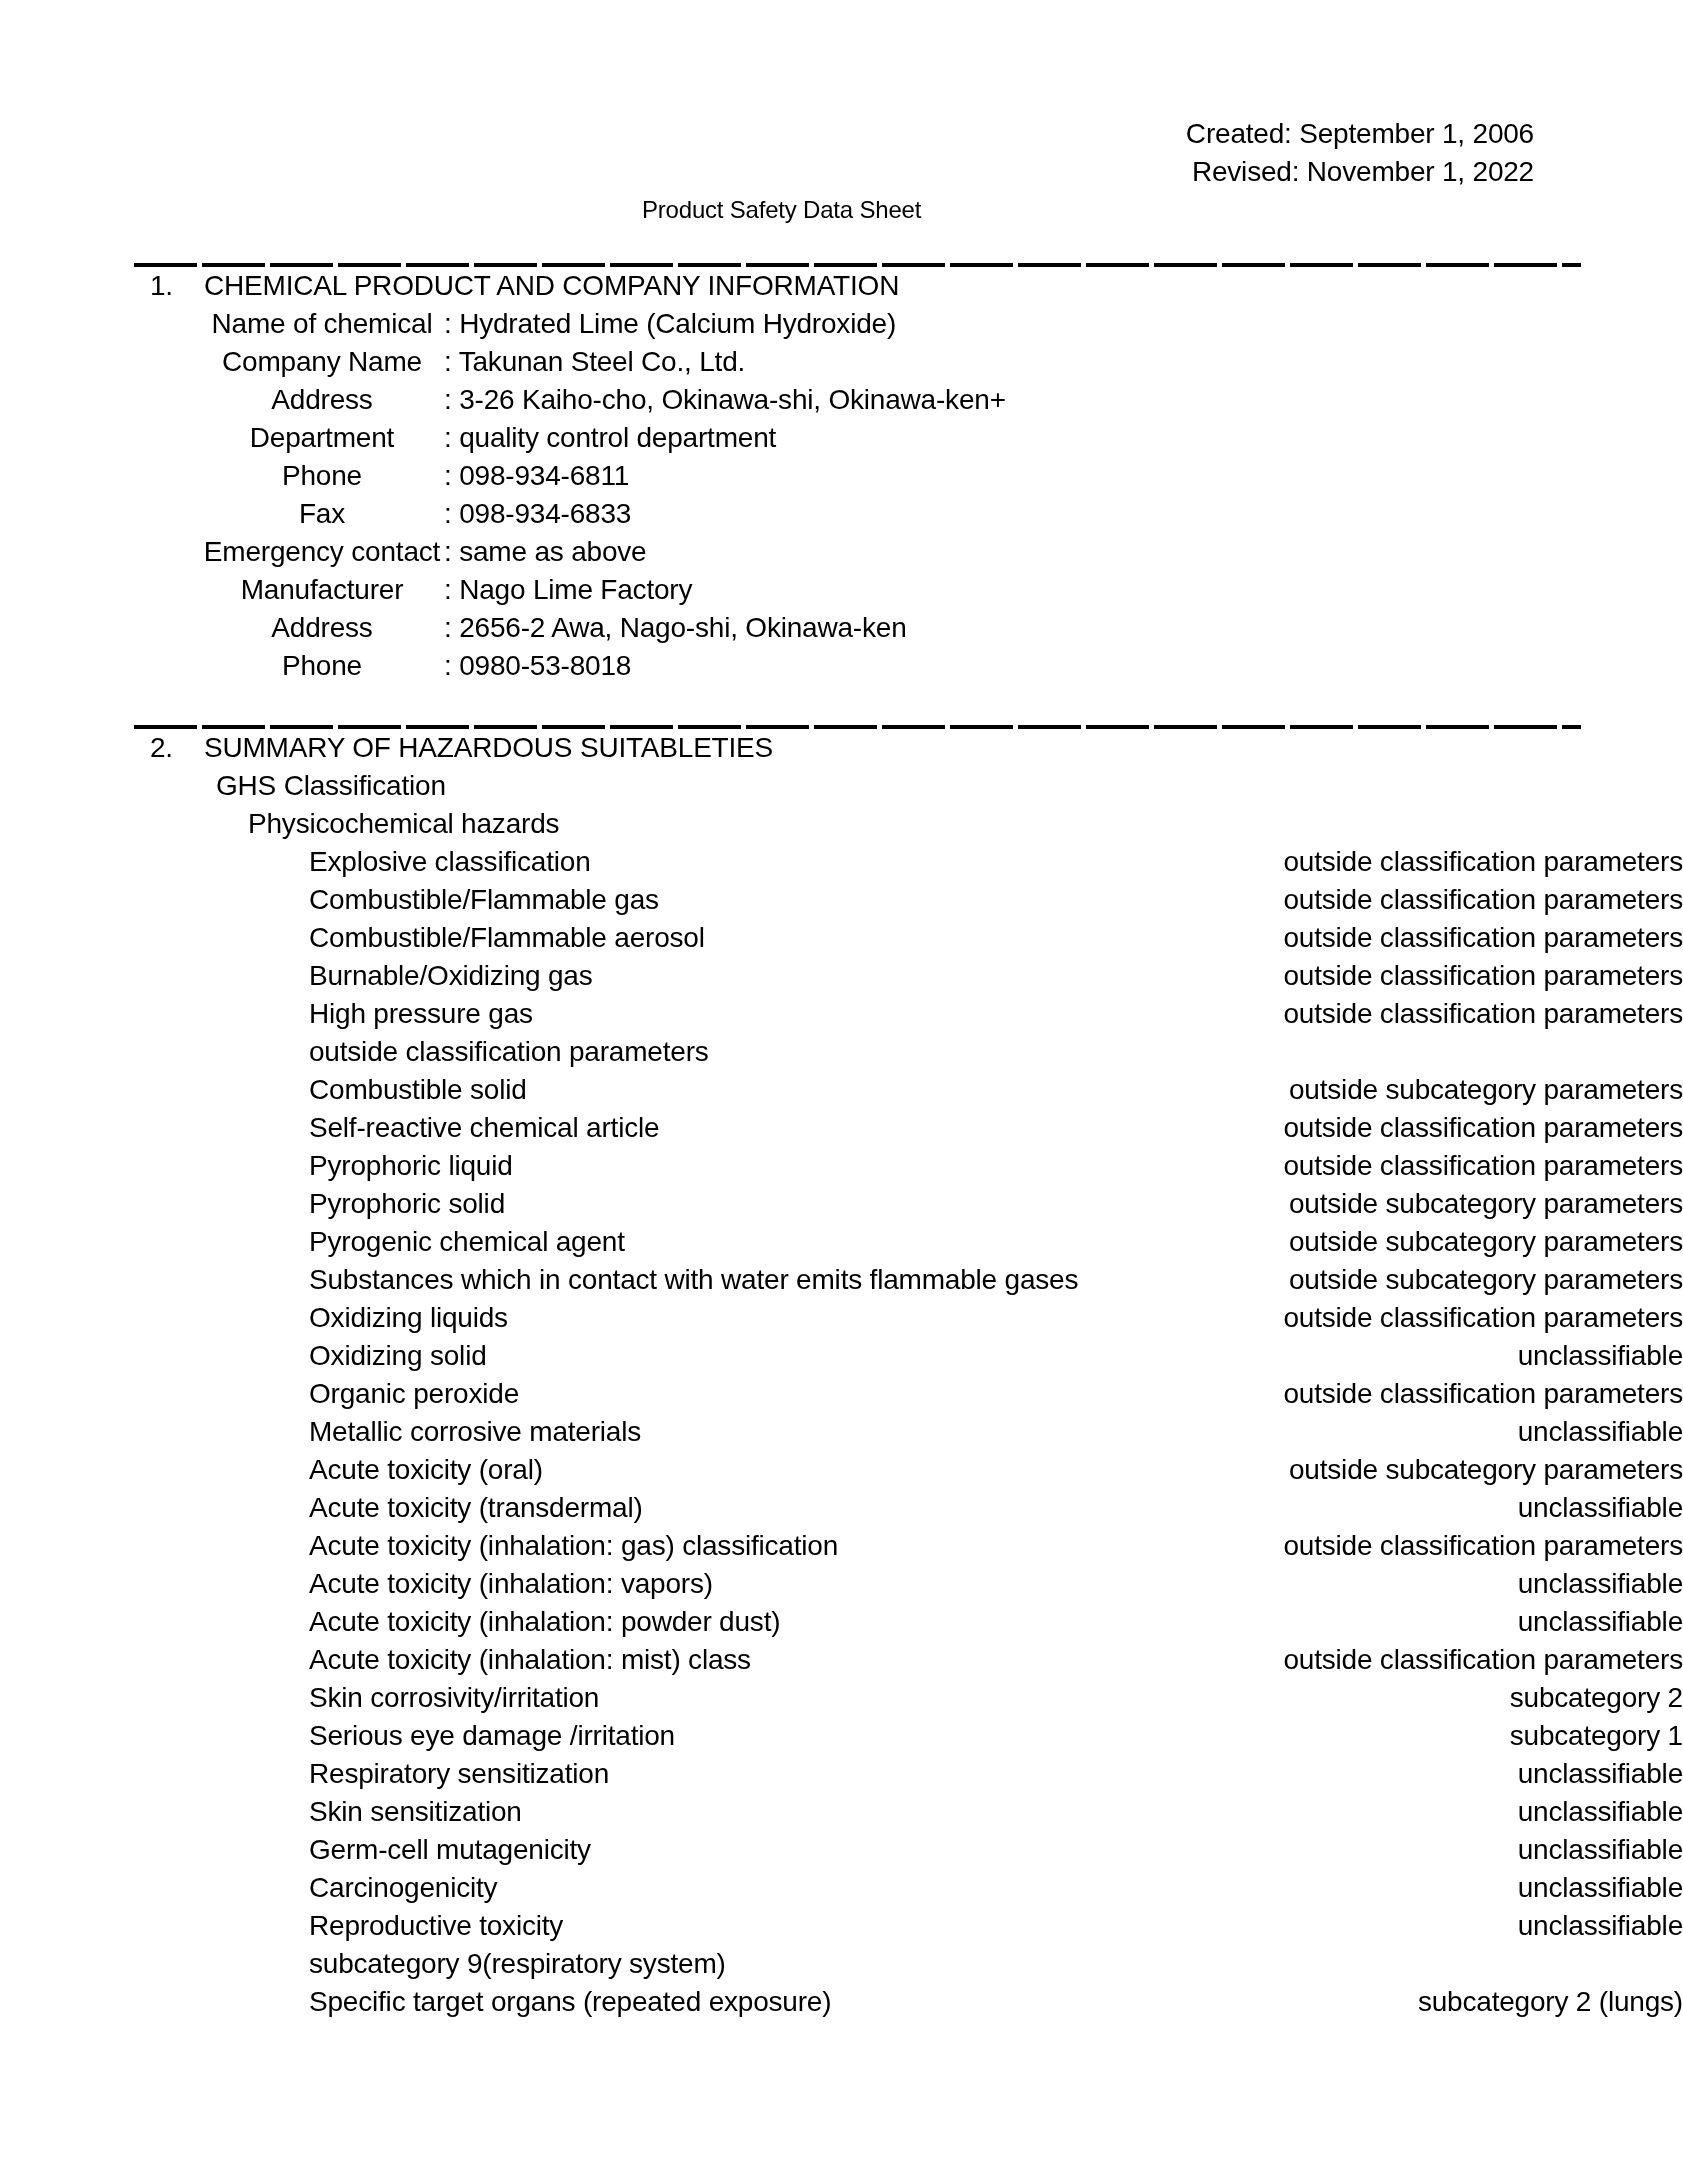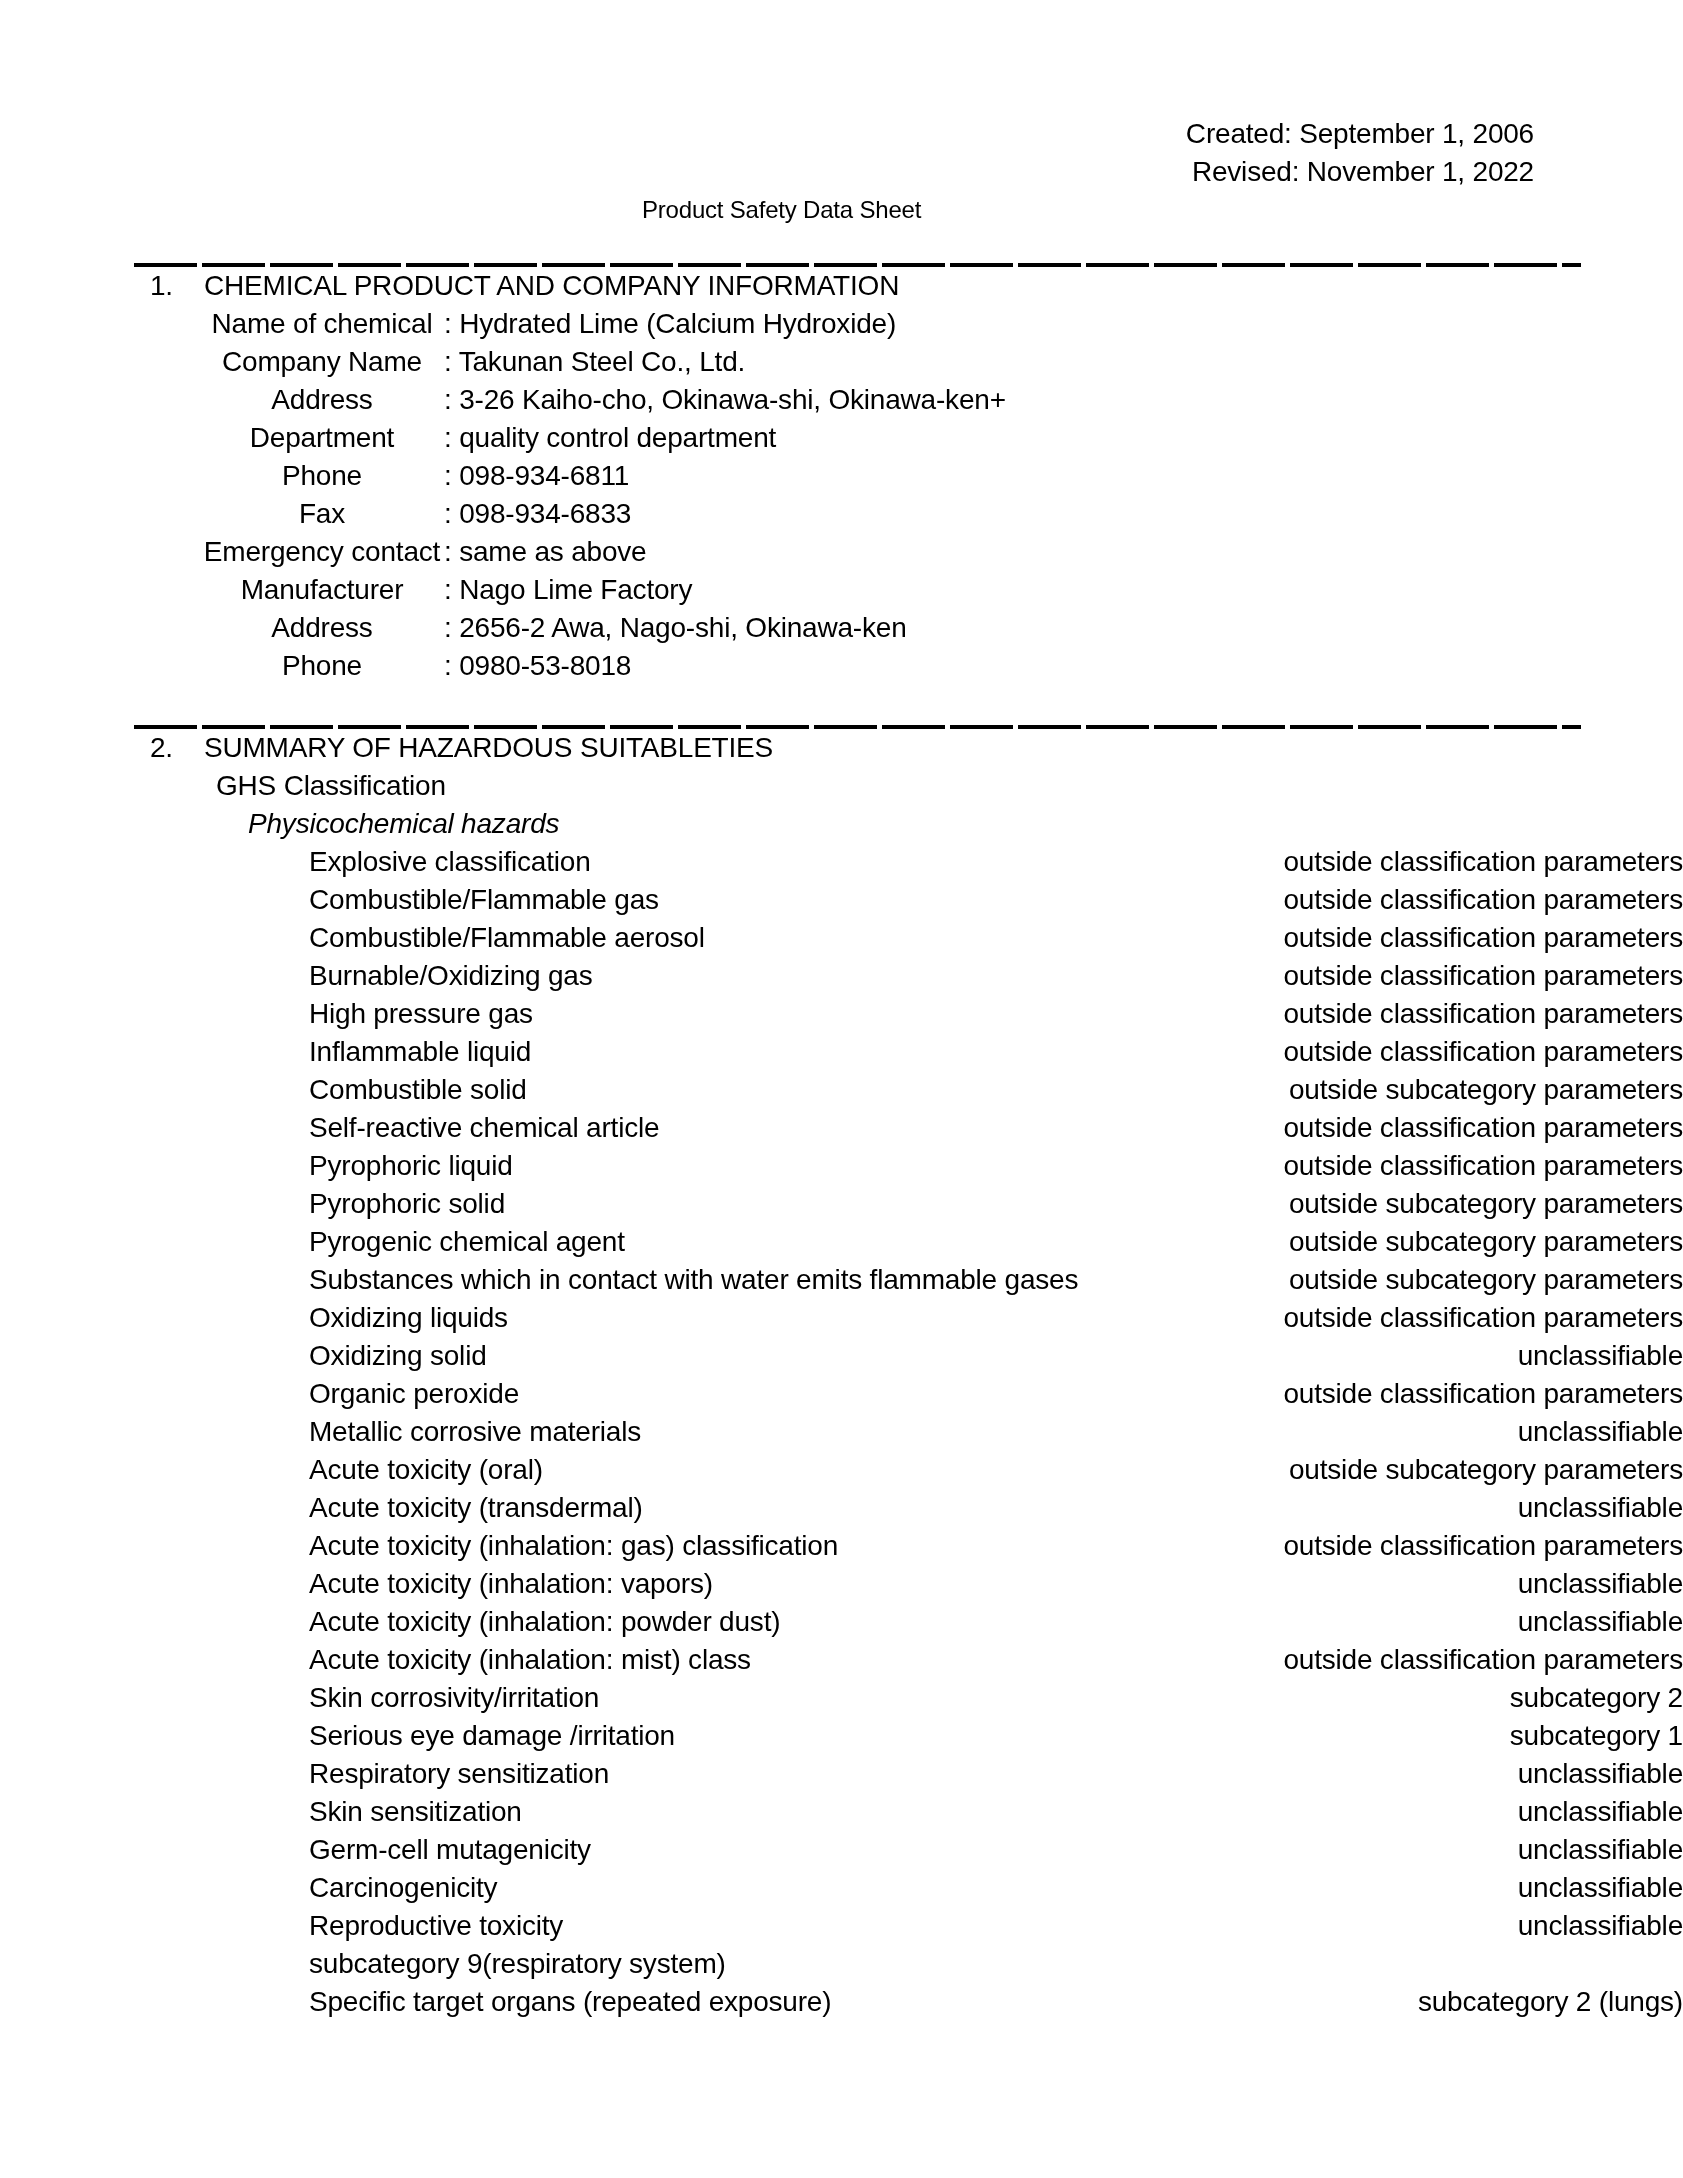--- a/index.html
+++ b/index.html
@@ -34,21 +34,21 @@
     width: 1447px;
     background: repeating-linear-gradient(90deg, #000 0px, #000 63px, transparent 63px, transparent 68px);
   }
   .rule-1 { margin-top: 263px; }
   .rule-2 { margin-top: 40px; }
   .sec-header { display: flex; margin-left: 150px; height: 38px; white-space: nowrap; }
   .sec-num { width: 54px; }
   .info-row { display: flex; margin-left: 200px; height: 38px; white-space: nowrap; text-align: center; }
   .info-label { width: 244px; flex: none; }
   .ghs-heading { margin-left: 216px; height: 38px; white-space: nowrap; }
-  .group-heading { margin-left: 248px; height: 38px; white-space: nowrap; font-style: italic; }
+  .group-heading { margin-left: 248px; height: 38px; white-space: nowrap; }
   .hz-row { display: flex; margin-left: 309px; height: 38px; white-space: nowrap; justify-content: space-between; }
   .hz-label { width: 812px; flex: none; }
 </style>
 </head>
 <body>
 
 <div class="dates">
   <div>Created: September 1, 2006</div>
   <div>Revised: November 1, 2022</div>
 </div>
@@ -132,21 +132,20 @@
       </div>
       <div class="hz-row">
         <span class="hz-label">Burnable/Oxidizing gas</span>
         <span>outside classification parameters</span>
       </div>
       <div class="hz-row">
         <span class="hz-label">High pressure gas</span>
         <span>outside classification parameters</span>
       </div>
       <div class="hz-row">
-        <span class="hz-label">Inflammable liquid</span>
         <span>outside classification parameters</span>
       </div>
       <div class="hz-row">
         <span class="hz-label">Combustible solid</span>
         <span>outside subcategory parameters</span>
       </div>
       <div class="hz-row">
         <span class="hz-label">Self-reactive chemical article</span>
         <span>outside classification parameters</span>
       </div>

